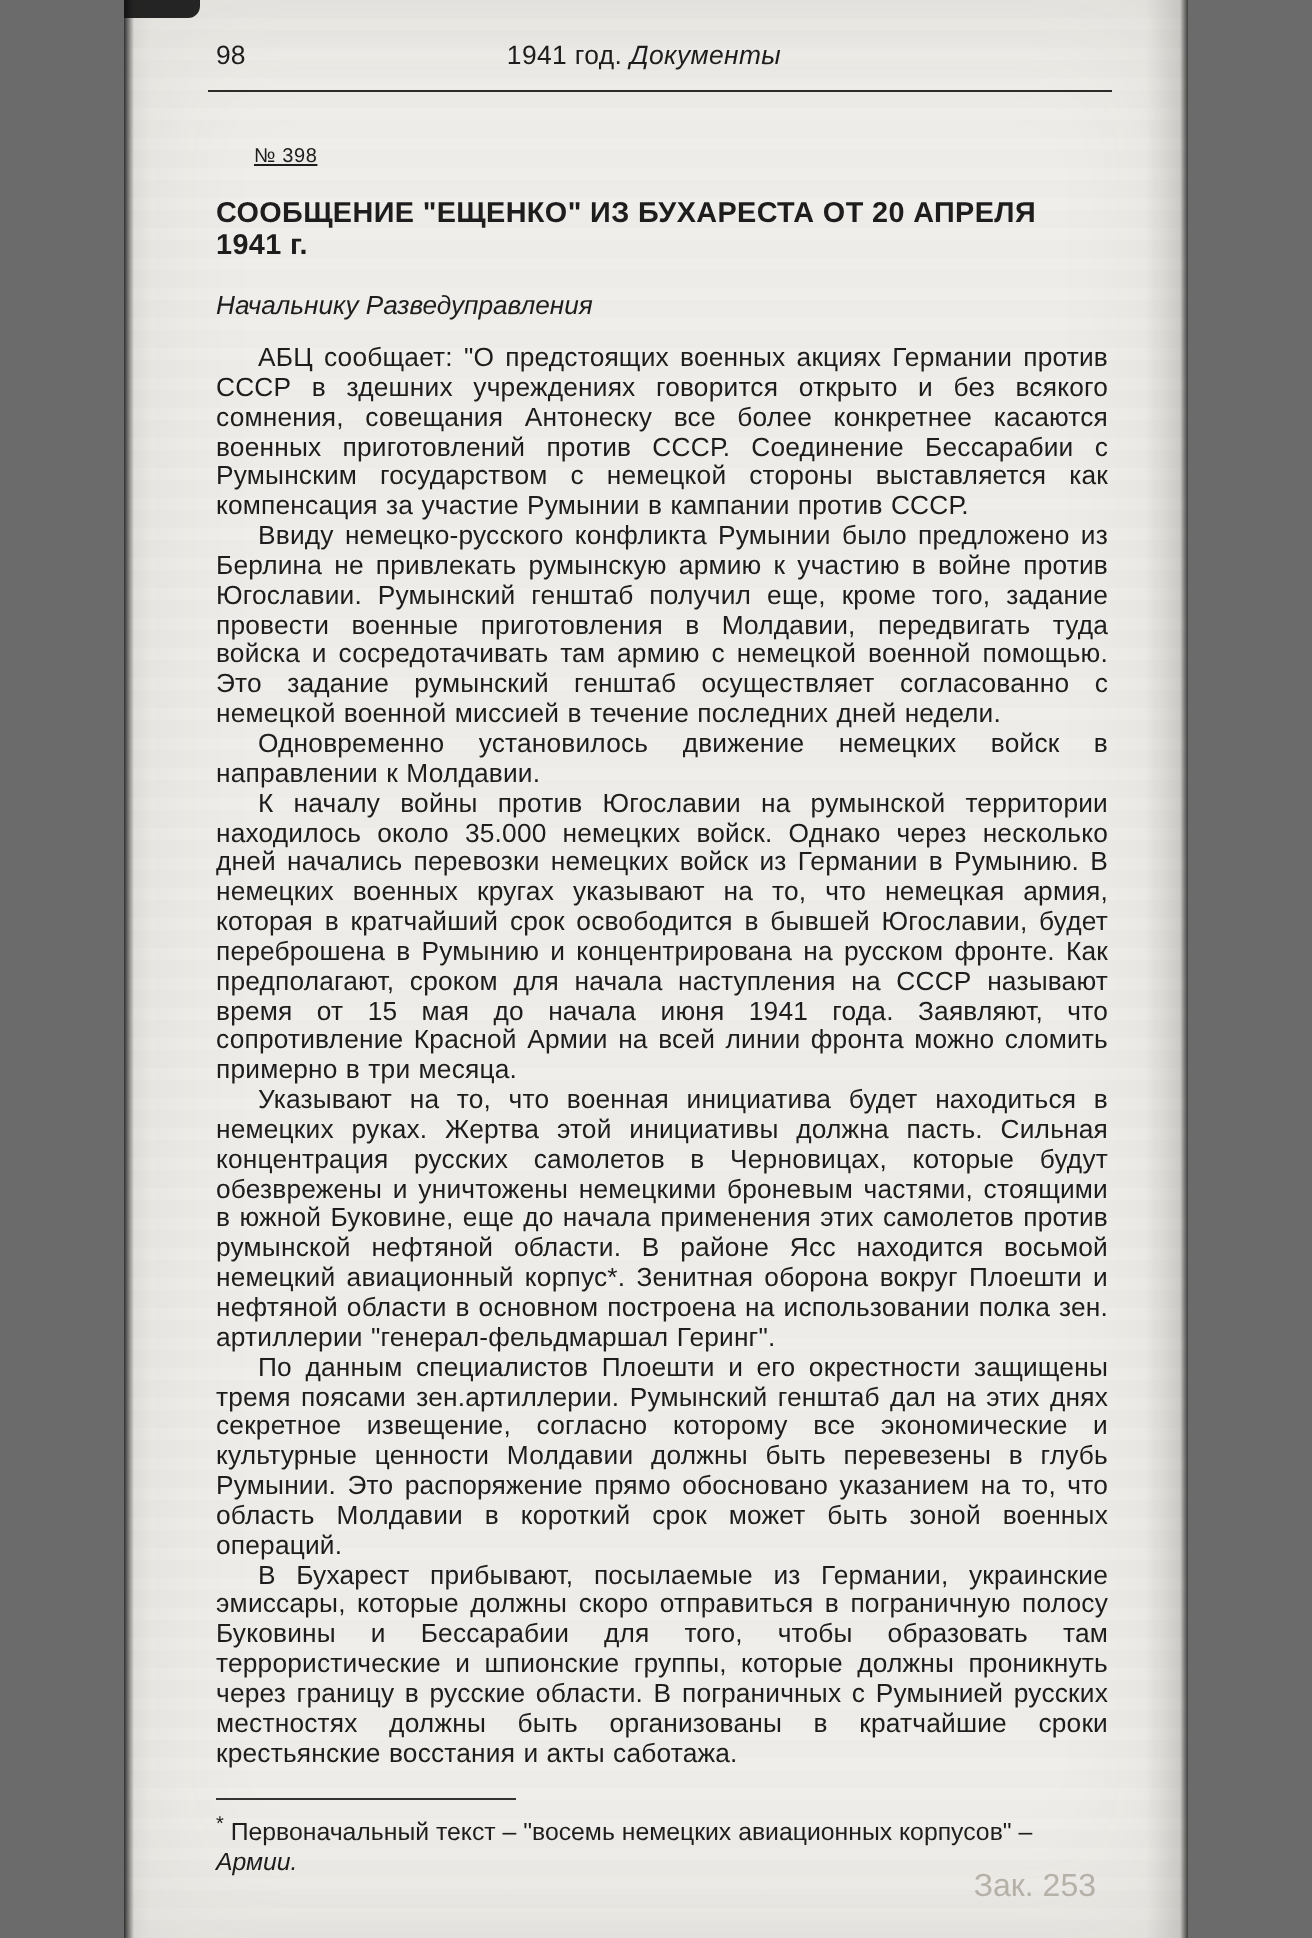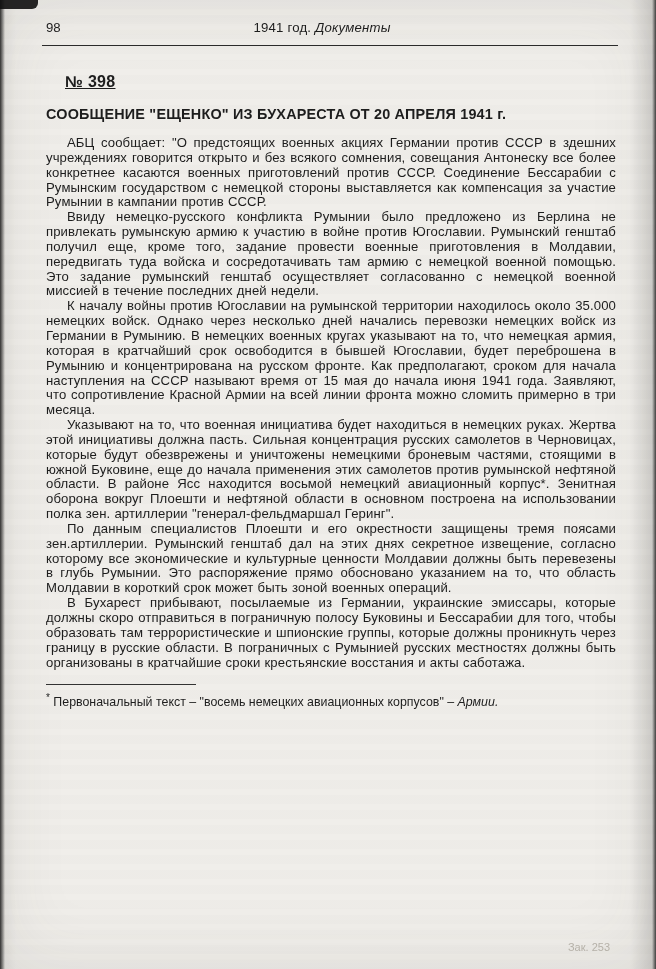--- a/index.html
+++ b/index.html
@@ -3,21 +3,21 @@
 <meta charset="utf-8">
 <style>
   html, body {
     margin: 0;
     padding: 0;
     background: #6b6b6b;
     font-family: "Liberation Sans", sans-serif;
   }
   .scan-page {
     position: relative;
-    width: 656px;
+    width: 532px;
     height: 969px;
     margin: 0 auto;
     background:
       linear-gradient(to right, rgba(0,0,0,0.06), rgba(0,0,0,0) 2.5%, rgba(0,0,0,0) 96%, rgba(0,0,0,0.14)),
       repeating-linear-gradient(180deg, rgba(110,110,110,0.018) 0 9px, rgba(0,0,0,0) 9px 15px),
       #f0eeea;
     box-shadow: inset 0 0 70px rgba(60,55,45,0.10);
     color: #1d1d1d;
     overflow: hidden;
   }
@@ -46,22 +46,22 @@
   .ital { font-style: italic; }
   .head-rule {
     margin: 7px 38px 0 42px;
     border-top: 1.6px solid #2b2b2b;
   }
   .doc-body {
     padding: 0 40px 0 46px;
   }
   .doc-number {
     margin-top: 27px;
-    font-weight: bold;
-    font-size: 16px;
+    font-weight: normal;
+    font-size: 10px;
     text-decoration: underline;
     letter-spacing: 0.3px;
     padding-left: 19px;
   }
   .doc-title {
     margin: 15px 0 0 0;
     font-size: 14.4px;
     font-weight: bold;
     letter-spacing: 0.2px;
   }
@@ -89,21 +89,21 @@
   .footnote-text {
     margin: 5px 0 0 0;
     font-size: 12.4px;
     line-height: 15px;
   }
   .footnote-text sup { font-size: 10px; }
   .print-mark {
     position: absolute;
     right: 46px;
     bottom: 16px;
-    font-size: 11px;
+    font-size: 16px;
     color: #a9a49a;
     opacity: 0.8;
     filter: blur(0.3px);
   }
 </style>
 </head>
 <body>
 
 <div class="scan-page">
 
@@ -117,25 +117,27 @@
   </header>
   <div class="head-rule"></div>
 
   <main class="doc-body">
 
     <div class="doc-number">№ 398</div>
 
     <h1 class="doc-title">СООБЩЕНИЕ "ЕЩЕНКО" ИЗ БУХАРЕСТА ОТ 20 АПРЕЛЯ 1941 г.</h1>
 
     <div class="addressee">
+      <div>Начальнику Разведуправления</div>
     </div>
 
     <div class="text-block">
       <p class="para">АБЦ сообщает: "О предстоящих военных акциях Германии против СССР в здешних учреждениях говорится открыто и без всякого сомнения, совещания Антонеску все более конкретнее касаются военных приготовлений против СССР. Соединение Бессарабии с Румынским государством с немецкой стороны выставляется как компенсация за участие Румынии в кампании против СССР.</p>
       <p class="para">Ввиду немецко-русского конфликта Румынии было предложено из Берлина не привлекать румынскую армию к участию в войне против Югославии. Румынский генштаб получил еще, кроме того, задание провести военные приготовления в Молдавии, передвигать туда войска и сосредотачивать там армию с немецкой военной помощью. Это задание румынский генштаб осуществляет согласованно с немецкой военной миссией в течение последних дней недели.</p>
+      <p class="para">Одновременно установилось движение немецких войск в направлении к Молдавии.</p>
       <p class="para">К началу войны против Югославии на румынской территории находилось около 35.000 немецких войск. Однако через несколько дней начались перевозки немецких войск из Германии в Румынию. В немецких военных кругах указывают на то, что немецкая армия, которая в кратчайший срок освободится в бывшей Югославии, будет переброшена в Румынию и концентрирована на русском фронте. Как предполагают, сроком для начала наступления на СССР называют время от 15 мая до начала июня 1941 года. Заявляют, что сопротивление Красной Армии на всей линии фронта можно сломить примерно в три месяца.</p>
       <p class="para">Указывают на то, что военная инициатива будет находиться в немецких руках. Жертва этой инициативы должна пасть. Сильная концентрация русских самолетов в Черновицах, которые будут обезврежены и уничтожены немецкими броневым частями, стоящими в южной Буковине, еще до начала применения этих самолетов против румынской нефтяной области. В районе Ясс находится восьмой немецкий авиационный корпус*. Зенитная оборона вокруг Плоешти и нефтяной области в основном построена на использовании полка зен. артиллерии "генерал-фельдмаршал Геринг".</p>
       <p class="para">По данным специалистов Плоешти и его окрестности защищены тремя поясами зен.артиллерии. Румынский генштаб дал на этих днях секретное извещение, согласно которому все экономические и культурные ценности Молдавии должны быть перевезены в глубь Румынии. Это распоряжение прямо обосновано указанием на то, что область Молдавии в короткий срок может быть зоной военных операций.</p>
       <p class="para">В Бухарест прибывают, посылаемые из Германии, украинские эмиссары, которые должны скоро отправиться в пограничную полосу Буковины и Бессарабии для того, чтобы образовать там террористические и шпионские группы, которые должны проникнуть через границу в русские области. В пограничных с Румынией русских местностях должны быть организованы в кратчайшие сроки крестьянские восстания и акты саботажа.</p>
     </div>
 
     <div class="footnote">
       <div class="footnote-rule"></div>
       <p class="footnote-text"><sup>*</sup><span> Первоначальный текст – "восемь немецких авиационных корпусов" – </span><span class="ital">Армии.</span></p>
     </div>

